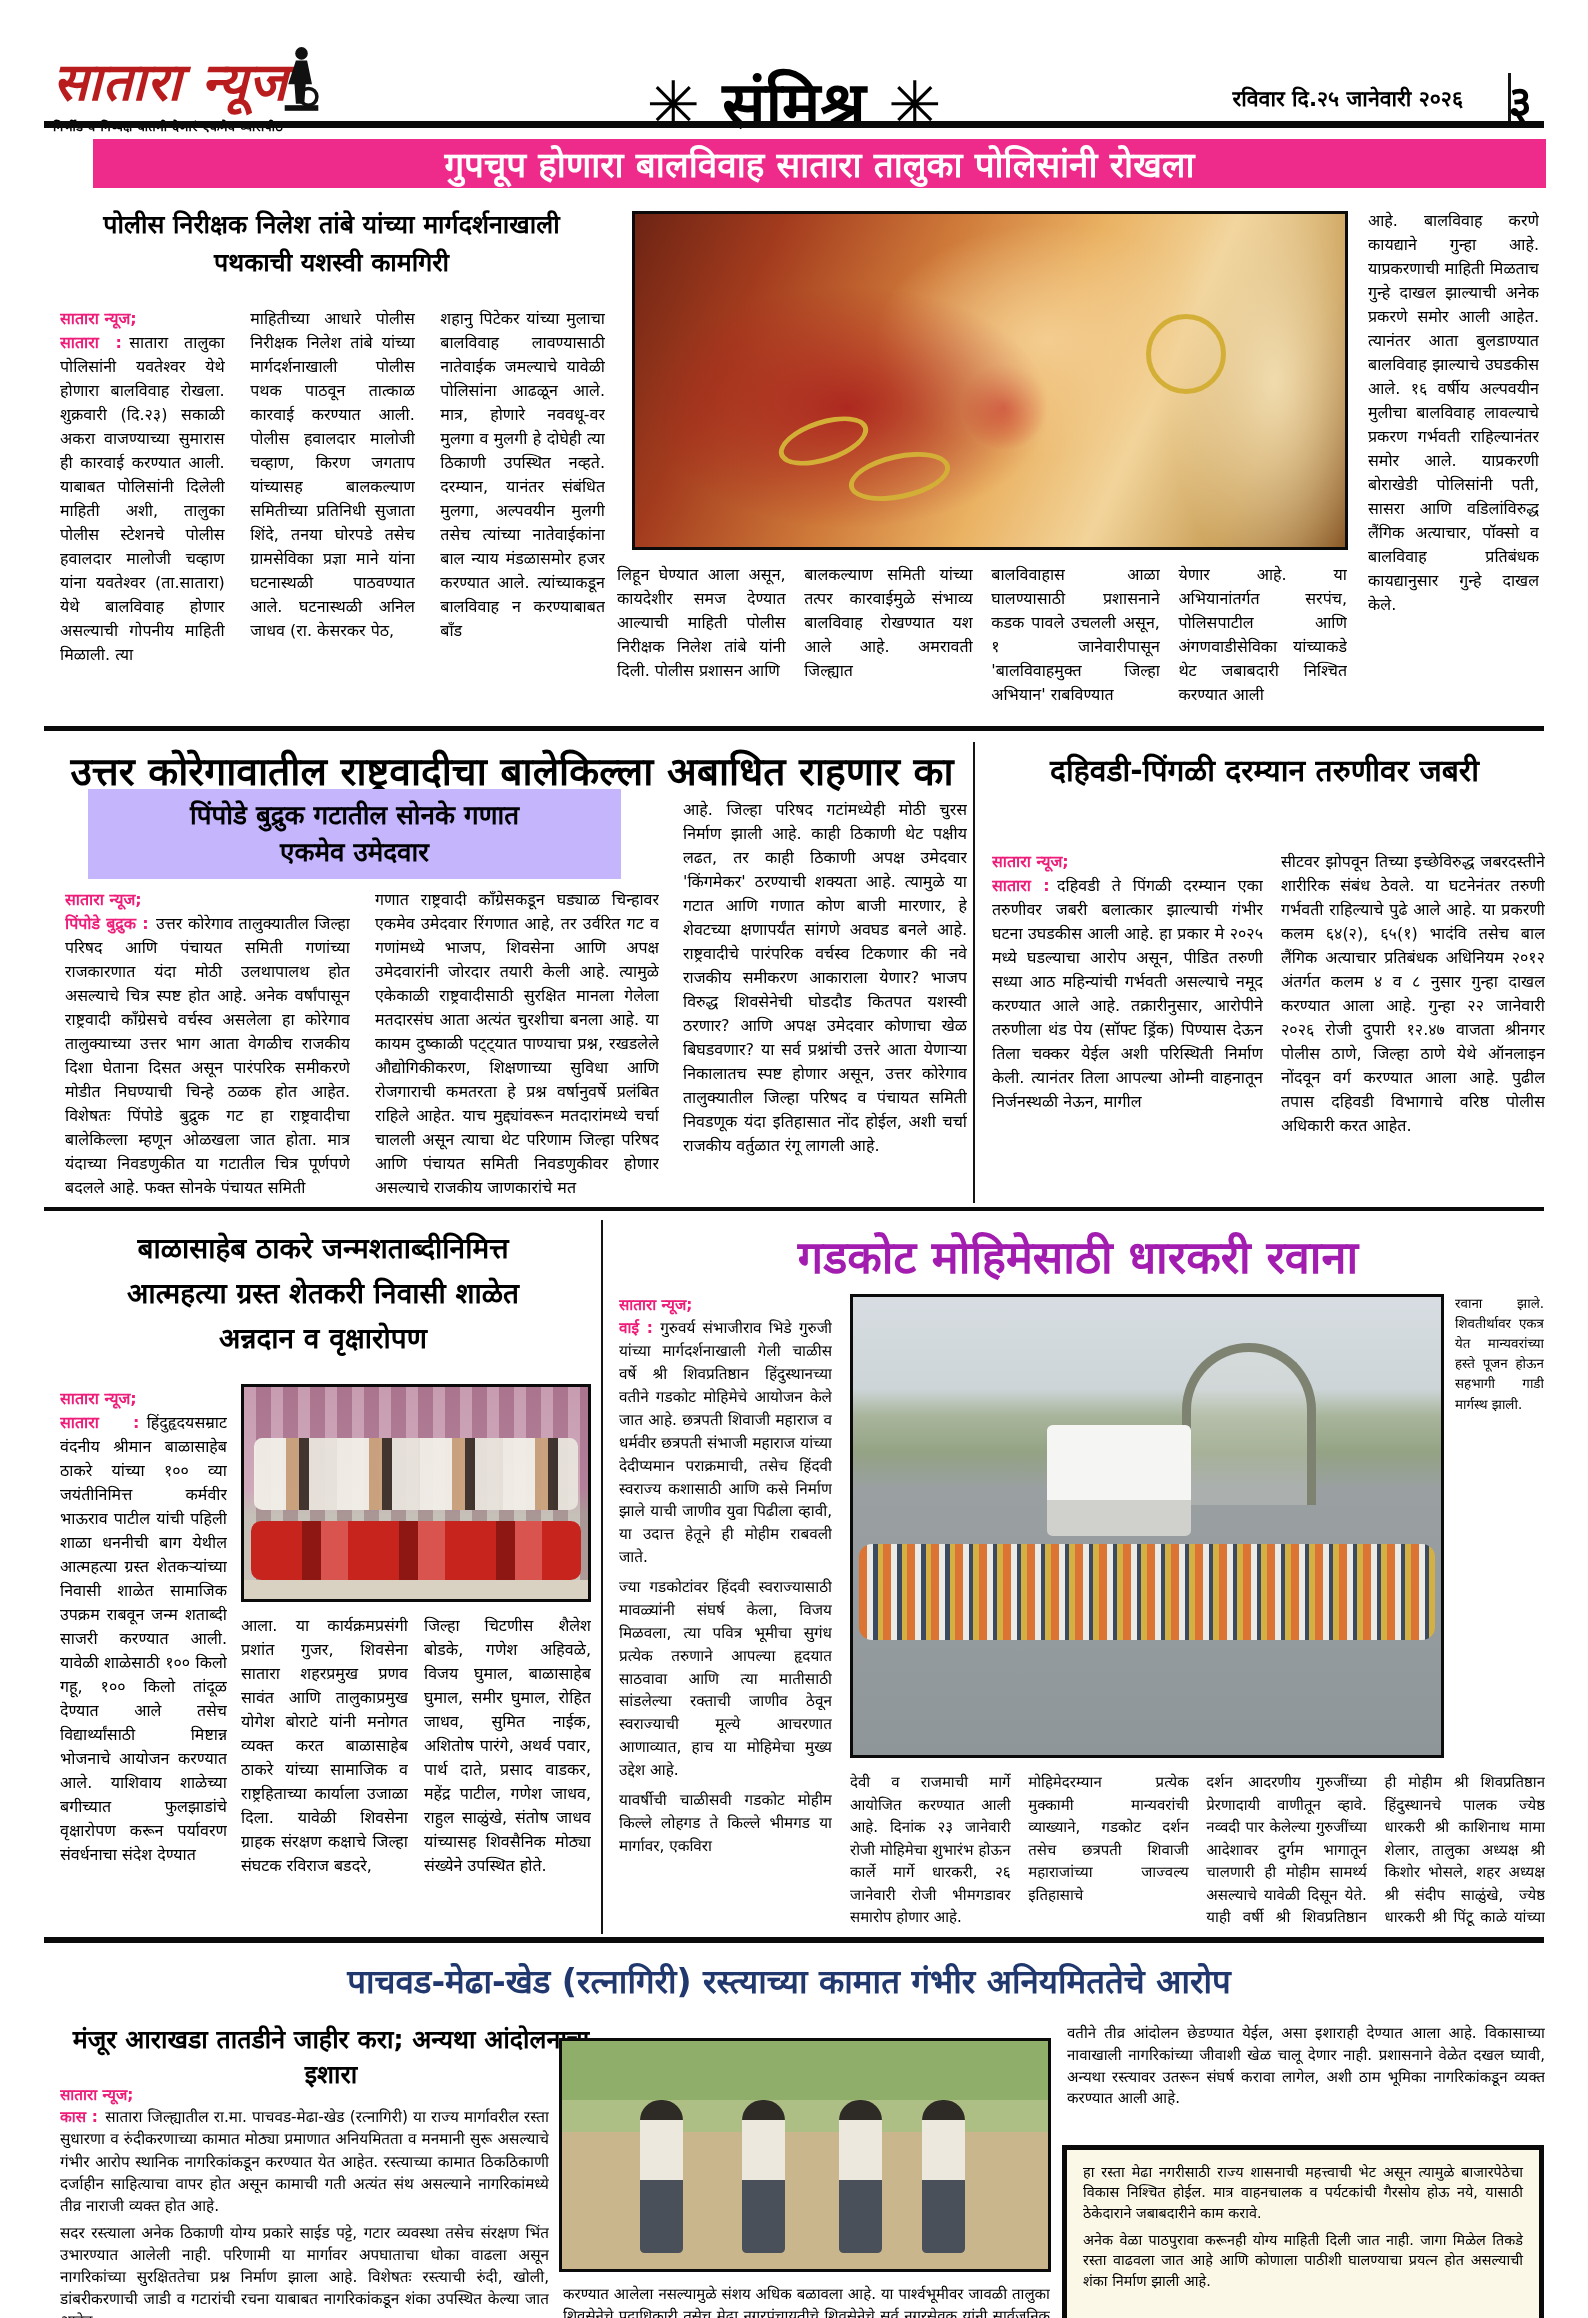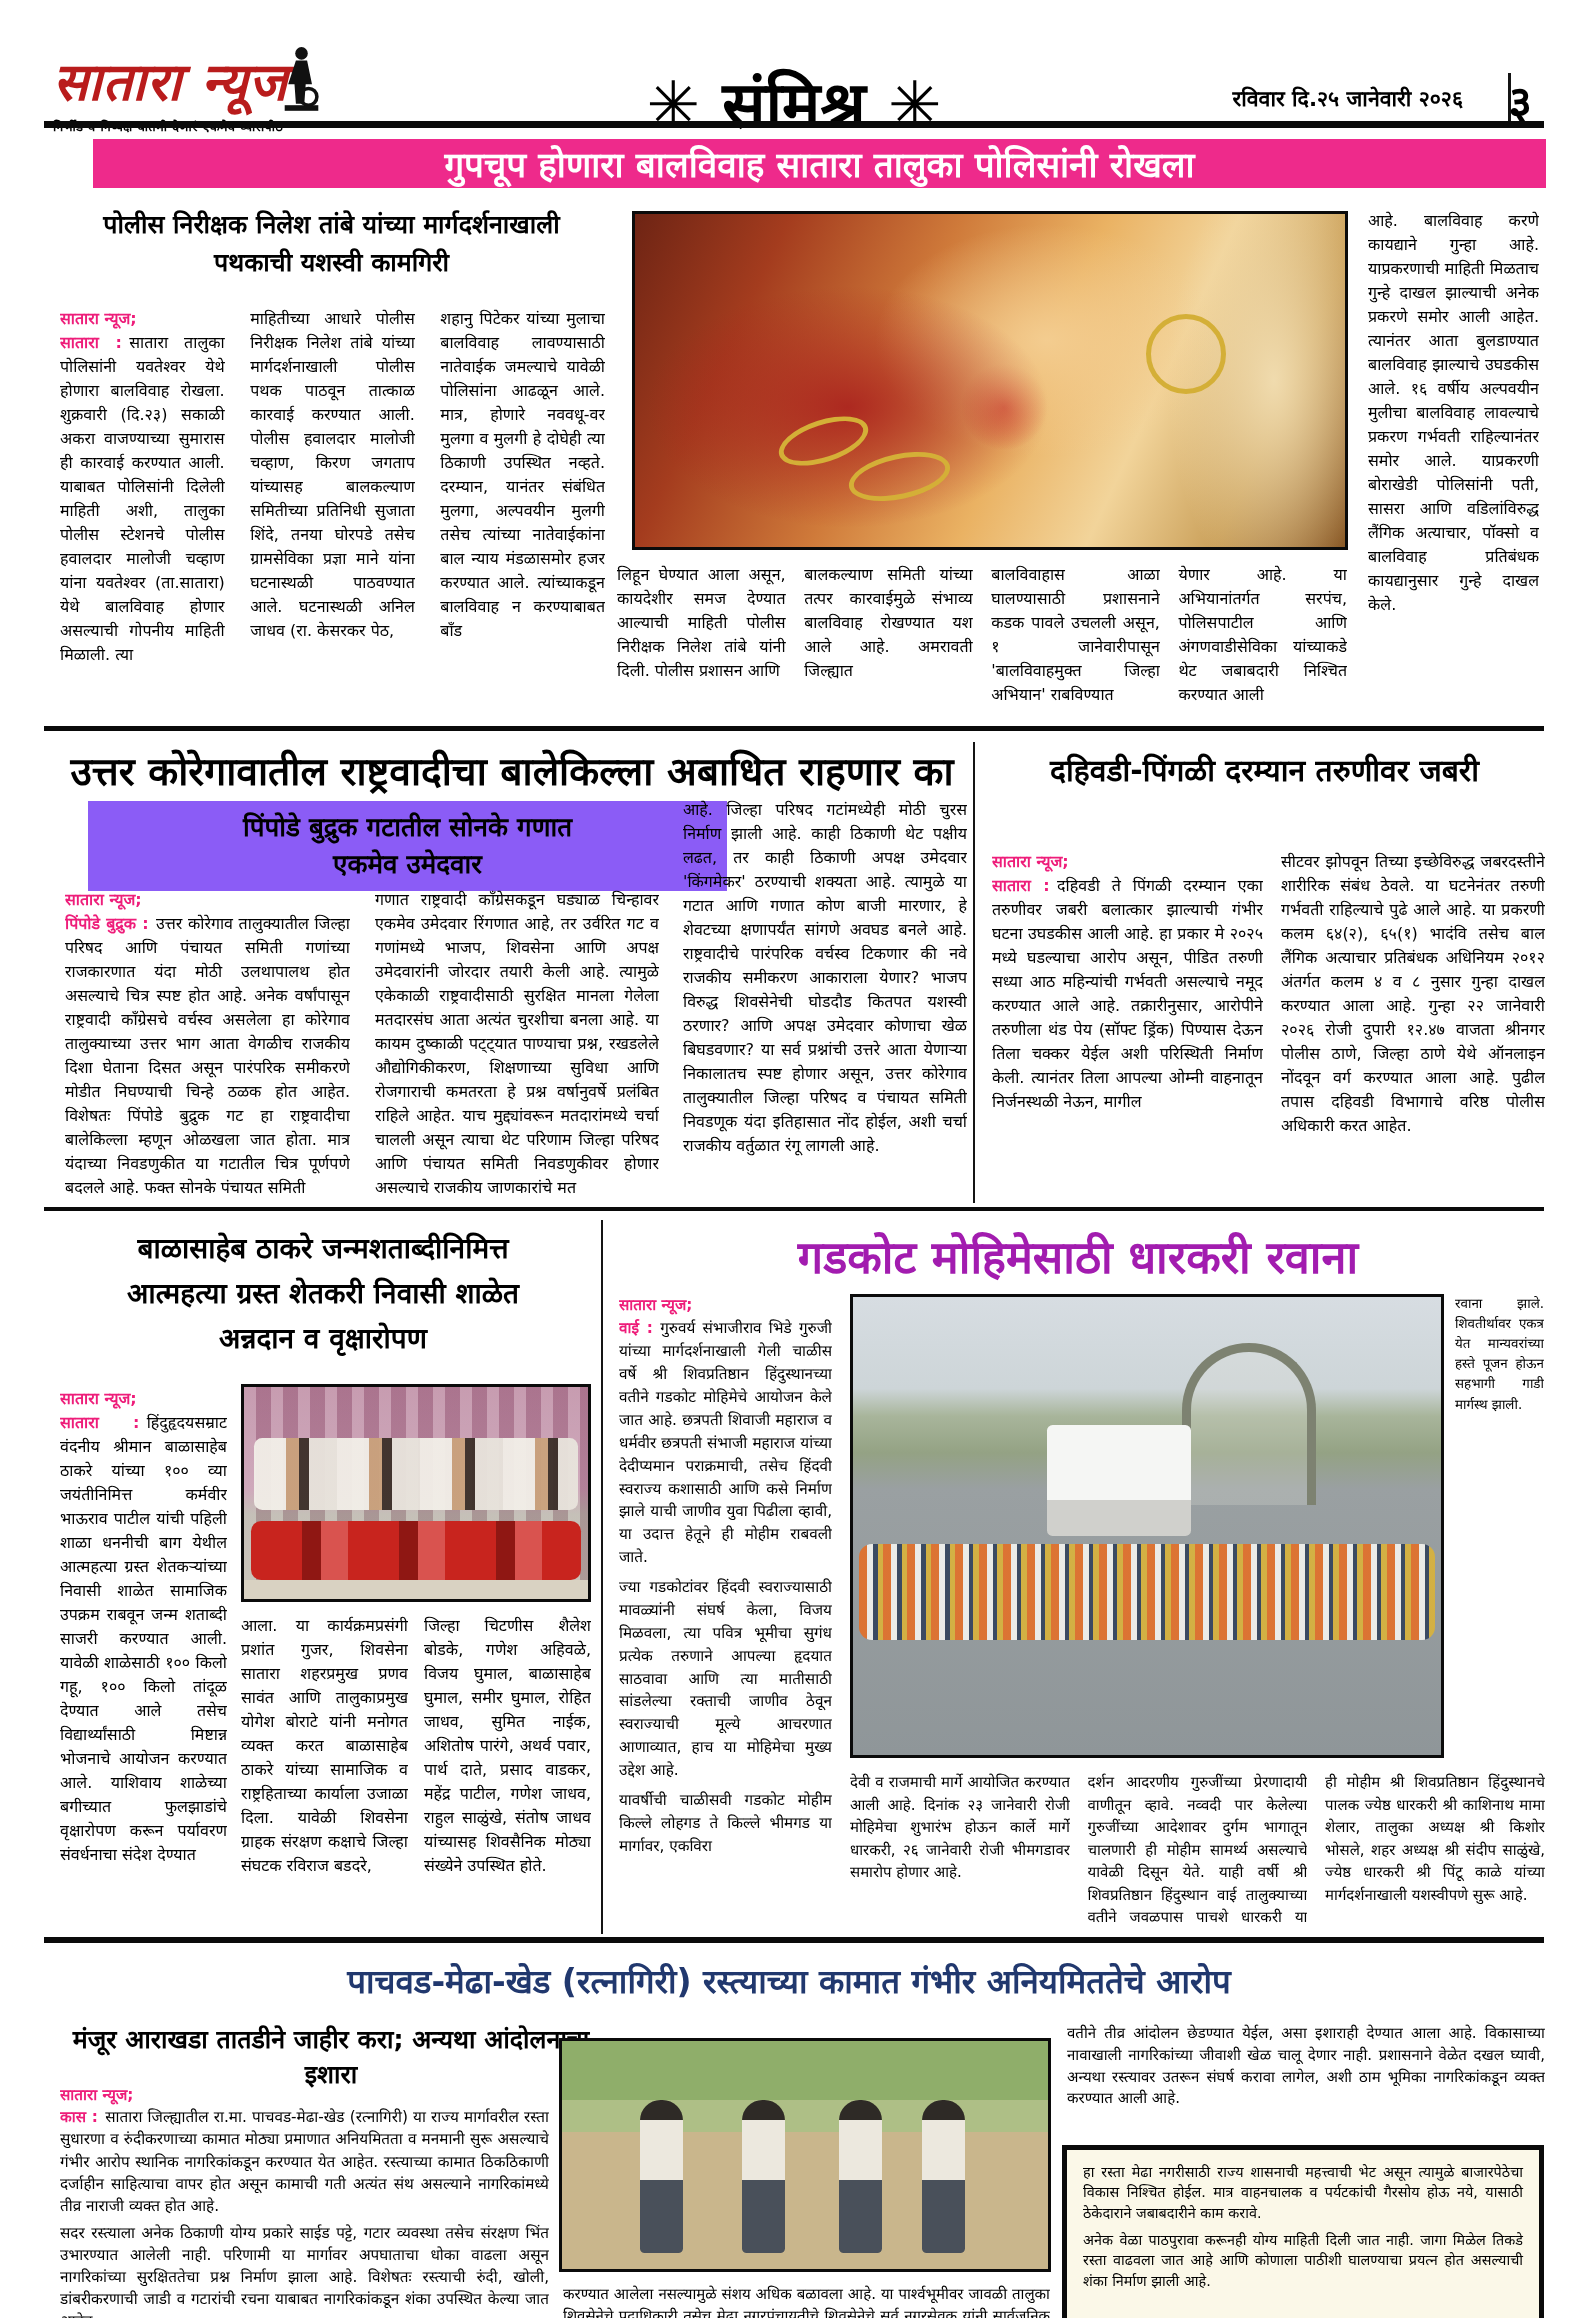--- a/index.html
+++ b/index.html
@@ -51,22 +51,22 @@
   .truck{position:absolute;left:33%;top:28%;width:144px;height:111px;border-radius:5.6px;
          background:linear-gradient(180deg,#f5f6f4 0 68%,#d0d0cc 68% 100%);}
   .crowd{position:absolute;left:1%;right:1%;top:54%;height:21%;border-radius:13px;opacity:.92;
      background:repeating-linear-gradient(90deg,#e2702a 0 8.3px,#f2f2ee 8.3px 14px,#33435c 14px 18.5px,#d8b23c 18.5px 24px);}
   #photo-road4{background:linear-gradient(180deg,#8fae6a 0 26%,#aebf86 26% 40%,#c9b68c 40% 100%);}
   .fig{position:absolute;top:26%;width:43px;height:153px;border-radius:20.4px 20.4px 4.6px 4.6px;
      background:linear-gradient(180deg,#2e2a26 0 13%,#ece8de 13% 52%,#49505a 52% 100%);}
   
   .h-koregaon{position:absolute;left:60px;top:743px;width:904px;text-align:center;
               font-size:39px;font-weight:bold;white-space:nowrap;overflow:hidden;}
-  .yellow-box{position:absolute;left:88px;top:789px;width:639px;height:90px;background:#8b5cf6;
-              display:flex;flex-direction:column;align-items:center;justify-content:center;gap:6.5px;margin-top:12px;}
+  .yellow-box{position:absolute;left:88px;top:789px;width:533px;height:90px;background:#c4b5fd;
+              display:flex;flex-direction:column;align-items:center;justify-content:center;gap:6.5px;}
   .yellow-box div{font-weight:bold;font-size:26px;line-height:1.2;}
   .h-dahiwadi{position:absolute;left:985px;top:748px;width:559px;text-align:center;
               font-weight:bold;font-size:30px;line-height:1.55;}
   .h-thackeray{position:absolute;left:53px;top:1227px;width:540px;text-align:center;
                font-weight:bold;font-size:28px;line-height:1.6;}
   .h-gadkot{position:absolute;left:612px;top:1225px;width:932px;text-align:center;
             color:#a21caf;font-weight:bold;font-size:45px;white-space:nowrap;}
   .h-road{position:absolute;left:133px;top:1958px;width:1312px;text-align:center;color:#21386e;
           font-weight:bold;font-size:33px;white-space:nowrap;overflow:hidden;}
   .road-subhead{position:absolute;left:53px;top:2022px;width:556px;text-align:center;
@@ -181,20 +181,21 @@
     <span style="display:block;margin-top:6.5px;">यावर्षीची चाळीसवी गडकोट मोहीम किल्ले लोहगड ते किल्ले भीमगड या मार्गावर, एकविरा</span>
   </div>
   <div class="photo" id="photo-march" style="left:850px;top:1294px;width:594px;height:464px;">
     <div class="arch"></div>
     <div class="truck"></div>
     <div class="crowd"></div>
   </div>
   <div class="t" style="left:1455px;top:1294px;width:89px;height:464px;font-size:13.4px;">रवाना झाले. शिवतीर्थावर एकत्र येत मान्यवरांच्या हस्ते पूजन होऊन सहभागी गाडी मार्गस्थ झाली.</div>
   <div class="cols" style="left:850px;top:1771px;width:695px;height:160px;gap:17.6px;">
     <div style="font-size:15px;">देवी व राजमाची मार्गे आयोजित करण्यात आली आहे. दिनांक २३ जानेवारी रोजी मोहिमेचा शुभारंभ होऊन कार्ले मार्गे धारकरी, २६ जानेवारी रोजी भीमगडावर समारोप होणार आहे.</div>
+    <div style="font-size:15px;">मोहिमेदरम्यान प्रत्येक मुक्कामी मान्यवरांची व्याख्याने, गडकोट दर्शन तसेच छत्रपती शिवाजी महाराजांच्या जाज्वल्य इतिहासाचे</div>
     <div style="font-size:15px;">दर्शन आदरणीय गुरुजींच्या प्रेरणादायी वाणीतून व्हावे. नव्वदी पार केलेल्या गुरुजींच्या आदेशावर दुर्गम भागातून चालणारी ही मोहीम सामर्थ्य असल्याचे यावेळी दिसून येते. याही वर्षी श्री शिवप्रतिष्ठान हिंदुस्थान वाई तालुक्याच्या वतीने जवळपास पाचशे धारकरी या मोहिमेत सहभागी होण्यासाठी</div>
     <div style="font-size:15px;">ही मोहीम श्री शिवप्रतिष्ठान हिंदुस्थानचे पालक ज्येष्ठ धारकरी श्री काशिनाथ मामा शेलार, तालुका अध्यक्ष श्री किशोर भोसले, शहर अध्यक्ष श्री संदीप साळुंखे, ज्येष्ठ धारकरी श्री पिंटू काळे यांच्या मार्गदर्शनाखाली यशस्वीपणे सुरू आहे.</div>
   </div>
 
   <div class="hrule" style="top:1937px;height:5.6px;"></div>
 
   <div class="h-road">पाचवड-मेढा-खेड (रत्नागिरी) रस्त्याच्या कामात गंभीर अनियमिततेचे आरोप</div>
   <div class="road-subhead">मंजूर आराखडा तातडीने जाहीर करा; अन्यथा आंदोलनाचा इशारा</div>
 
   <div class="t" style="left:60px;top:2084px;width:489px;height:345px;font-size:15.3px;line-height:1.45;">

